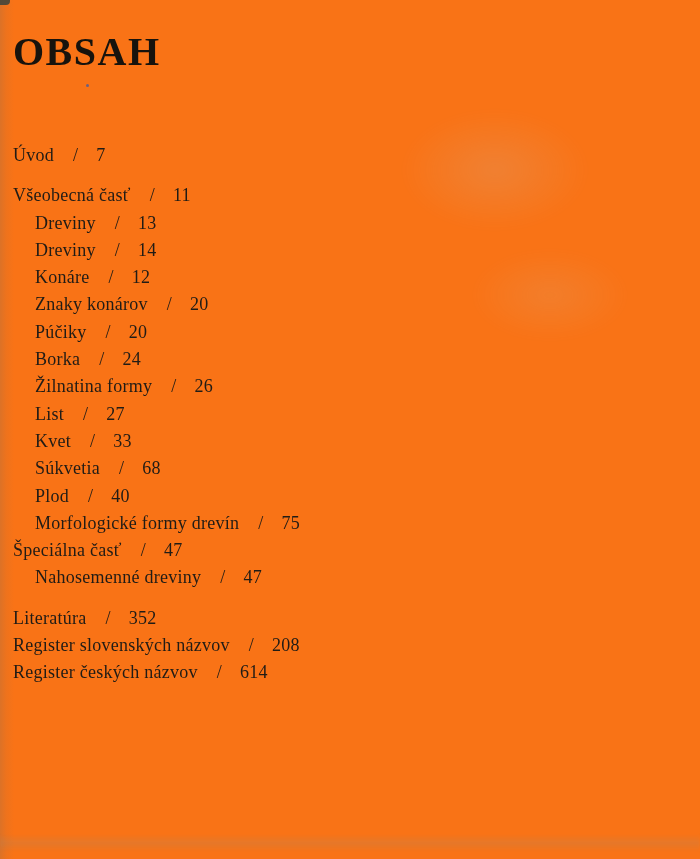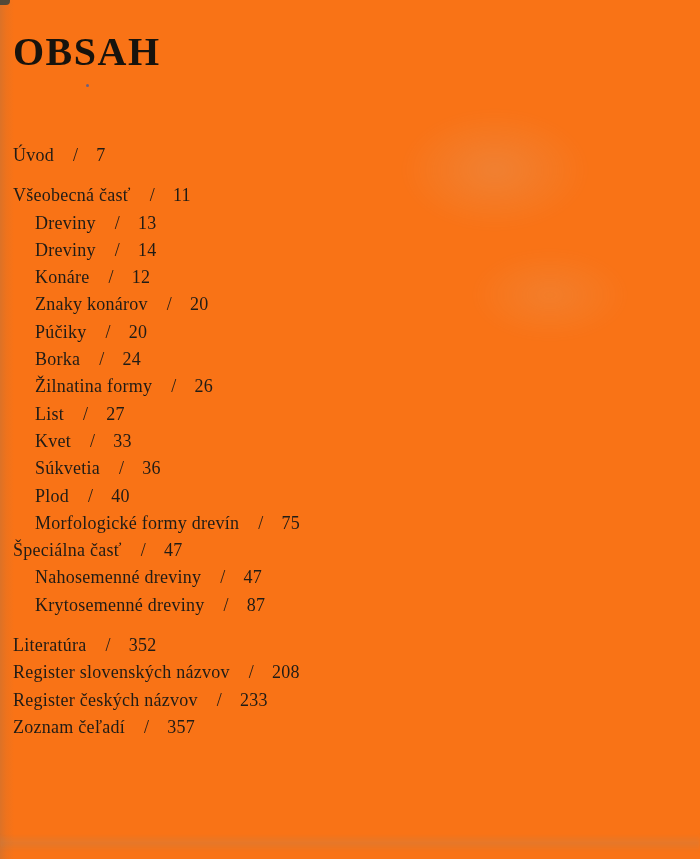--- a/index.html
+++ b/index.html
@@ -123,53 +123,47 @@
 
   <div class="row indent">
     <span>List</span><span class="sep">/</span><span>27</span>
   </div>
 
   <div class="row indent">
     <span>Kvet</span><span class="sep">/</span><span>33</span>
   </div>
 
   <div class="row indent">
-    <span>Súkvetia</span><span class="sep">/</span><span>36</span>
+    <span>Súkvetia</span><span class="sep">/</span><span>68</span>
   </div>
 
   <div class="row indent">
     <span>Plod</span><span class="sep">/</span><span>40</span>
   </div>
 
   <div class="row indent">
     <span>Morfologické formy drevín</span><span class="sep">/</span><span>75</span>
   </div>
 
   <div class="row">
     <span>Špeciálna časť</span><span class="sep">/</span><span>47</span>
   </div>
 
   <div class="row indent">
     <span>Nahosemenné dreviny</span><span class="sep">/</span><span>47</span>
   </div>
 
-  <div class="row indent">
-    <span>Krytosemenné dreviny</span><span class="sep">/</span><span>87</span>
-  </div>
 
   <div class="row gap">
     <span>Literatúra</span><span class="sep">/</span><span>352</span>
   </div>
 
   <div class="row">
     <span>Register slovenských názvov</span><span class="sep">/</span><span>208</span>
   </div>
 
   <div class="row">
-    <span>Register českých názvov</span><span class="sep">/</span><span>233</span>
+    <span>Register českých názvov</span><span class="sep">/</span><span>614</span>
   </div>
 
 
-  <div class="row">
-    <span>Zoznam čeľadí</span><span class="sep">/</span><span>357</span>
-  </div>
 </div>
 </div>
 
 </body></html>

